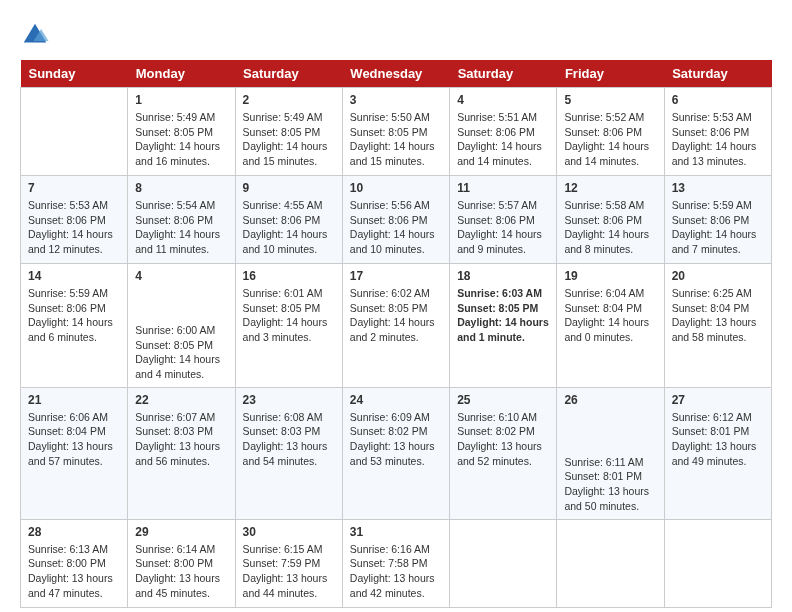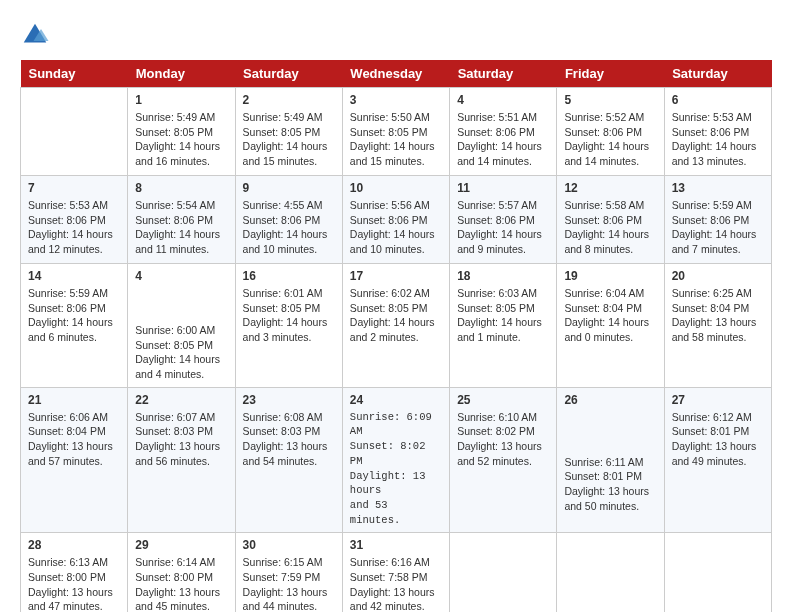--- a/index.html
+++ b/index.html
@@ -246,21 +246,21 @@
         </td>
         <td>
           <div class="day-number">17</div>
           <div class="day-info" style="white-space: pre-line;">Sunrise: 6:02 AM
 Sunset: 8:05 PM
 Daylight: 14 hours
 and 2 minutes.</div>
         </td>
         <td>
           <div class="day-number">18</div>
-          <div class="day-info" style="white-space: pre-line;">Sunrise: 6:03 AM
+          <div class="day-info" style="white-space: pre-line; font-weight: bold;">Sunrise: 6:03 AM
 Sunset: 8:05 PM
 Daylight: 14 hours
 and 1 minute.</div>
         </td>
         <td>
           <div class="day-number">19</div>
           <div class="day-info" style="white-space: pre-line;">Sunrise: 6:04 AM
 Sunset: 8:04 PM
 Daylight: 14 hours
 and 0 minutes.</div>
@@ -290,21 +290,21 @@
         </td>
         <td>
           <div class="day-number">23</div>
           <div class="day-info" style="white-space: pre-line;">Sunrise: 6:08 AM
 Sunset: 8:03 PM
 Daylight: 13 hours
 and 54 minutes.</div>
         </td>
         <td>
           <div class="day-number">24</div>
-          <div class="day-info" style="white-space: pre-line; font-family: Liberation Mono, monospace;">Sunrise: 6:09 AM
+          <div class="day-info" style="white-space: pre-line;">Sunrise: 6:09 AM
 Sunset: 8:02 PM
 Daylight: 13 hours
 and 53 minutes.</div>
         </td>
         <td>
           <div class="day-number">25</div>
           <div class="day-info" style="white-space: pre-line;">Sunrise: 6:10 AM
 Sunset: 8:02 PM
 Daylight: 13 hours
 and 52 minutes.</div>

